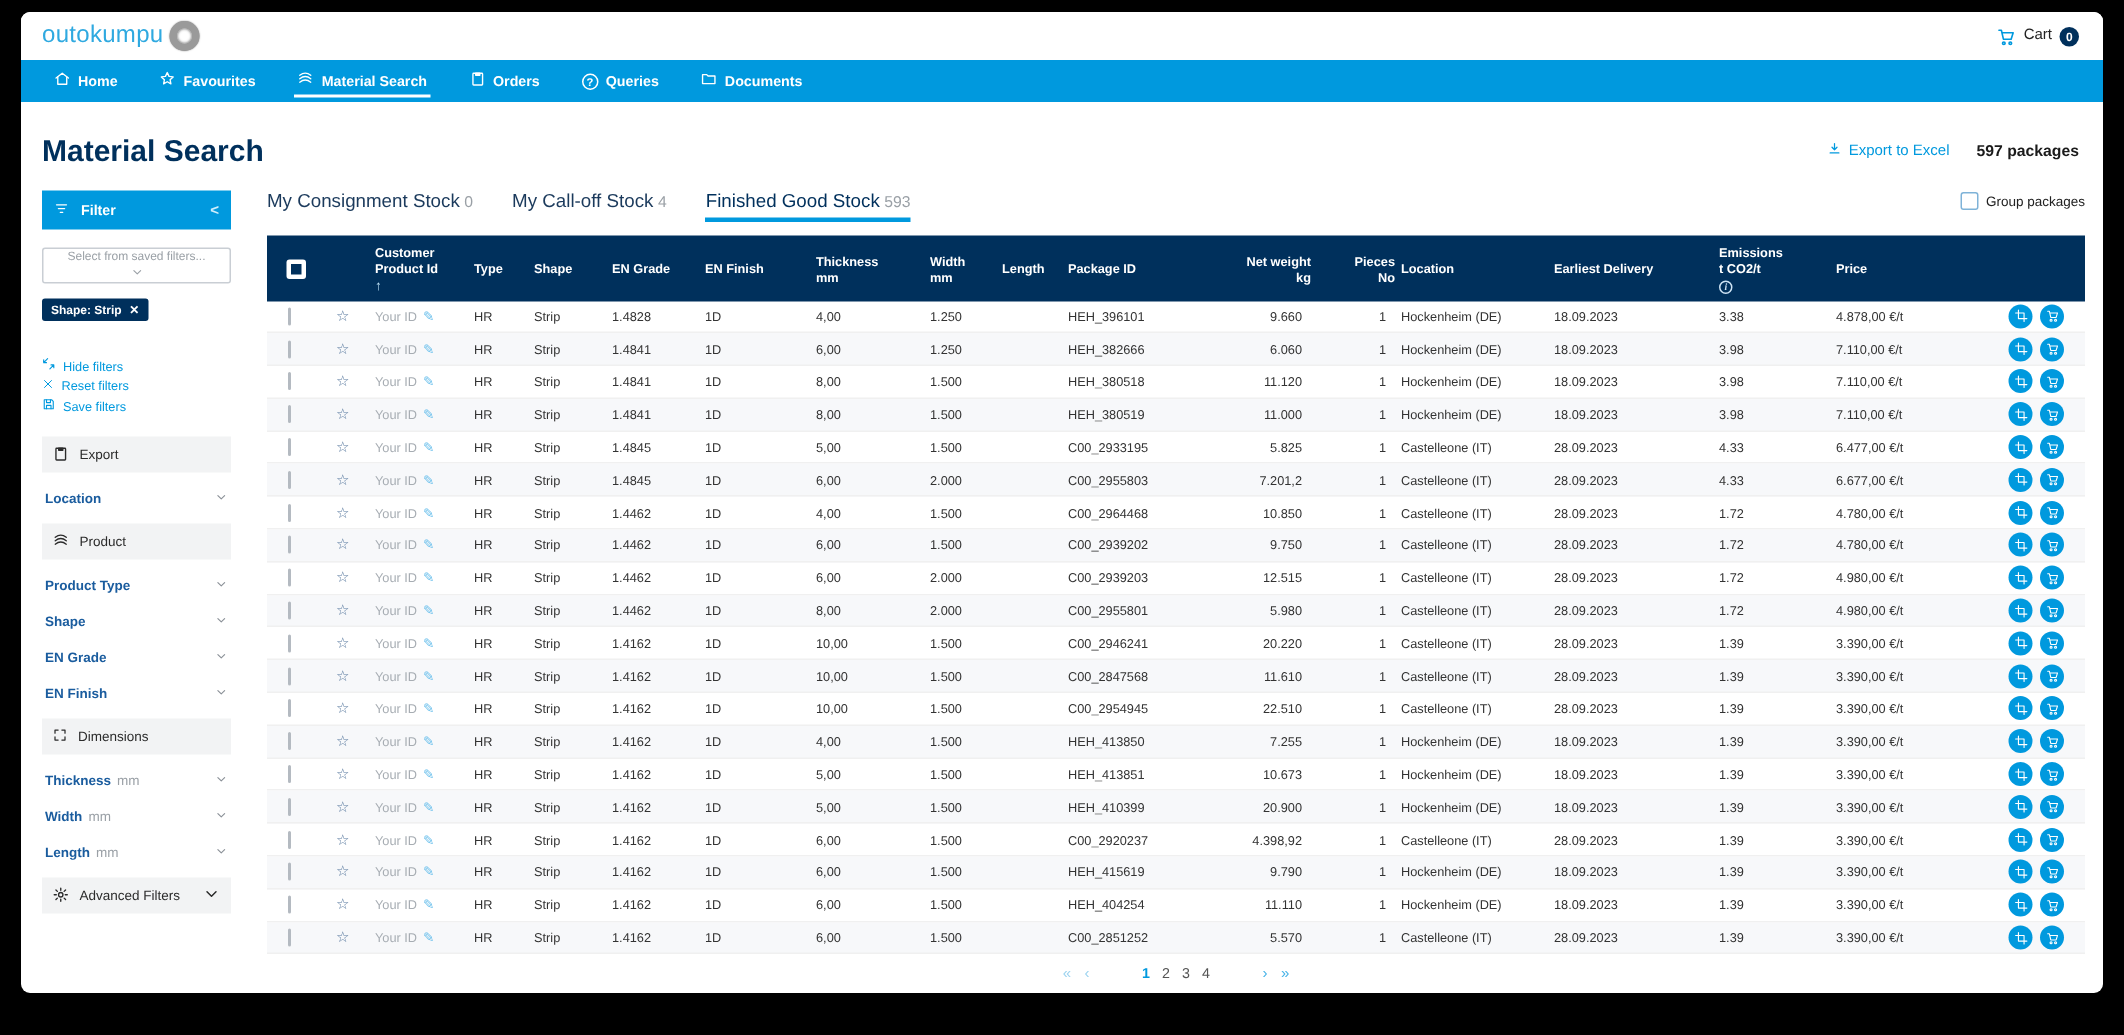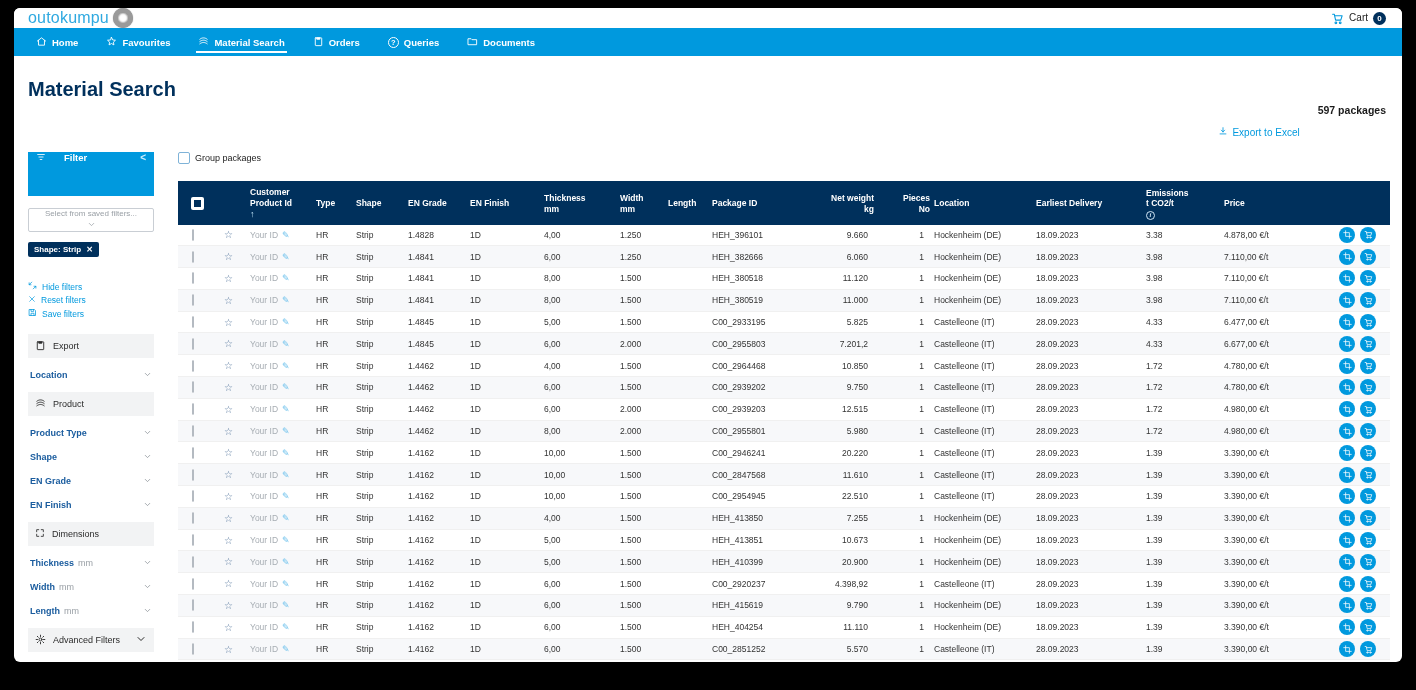--- a/index.html
+++ b/index.html
@@ -1,47 +1,47 @@
 <!DOCTYPE html>
 <html><head>
 <meta charset="utf-8">
 <style>
   * { margin:0; padding:0; box-sizing:border-box; }
   html,body { width:1416px; height:690px; background:#000; font-family:"Liberation Sans", sans-serif; overflow:hidden; }
   .window { position:absolute; left:14px; top:8px; width:1388px; height:654px; background:#fff; border-radius:6px; overflow:hidden; }
 
   
-  .topbar { height:20px; background:#fff; display:flex; align-items:center; justify-content:space-between; padding:0 16px 0 14px; }
+  .topbar { height:32px; background:#fff; display:flex; align-items:center; justify-content:space-between; padding:0 16px 0 14px; }
   .logo { display:flex; align-items:center; gap:4px; }
   .logo-text { color:#2FA9E0; font-size:16px; letter-spacing:.2px; }
   .logo-ring { width:20px; height:20px; border-radius:50%; border:5px solid #9a9a9a; background:#fff;
                box-shadow: inset 0 0 2px #555, 0 0 1px #777; }
   .cart-area { display:flex; align-items:flex-start; gap:5px; font-size:10px; color:#222; }
   .cart-icon { color:#0099DE; display:flex; }
   .cart-badge { width:13px; height:13px; border-radius:50%; background:#00305C; color:#fff; font-size:8px; display:flex; align-items:center; justify-content:center; font-weight:bold; }
 
   
   .navbar { height:28px; background:#0099DE; display:flex; align-items:stretch; padding:0 10px; gap:4px; }
   .nav-item { display:flex; align-items:center; gap:5px; padding:0 12px; color:#fff; font-size:9.5px; font-weight:bold; position:relative; cursor:pointer; }
   .nav-item svg, .nav-item .glyph { flex:none; }
   .nav-item.active::after { content:""; position:absolute; left:10px; right:10px; bottom:3px; height:2px; background:#fff; }
   .q-circle { width:11px; height:11px; border:1.2px solid #fff; border-radius:50%; font-size:7.5px; display:flex; align-items:center; justify-content:center; font-weight:bold; }
 
   
   .page-head { display:flex; align-items:flex-start; justify-content:space-between; padding:22px 16px 0 14px; }
   .page-title { color:#00305C; font-size:20px; font-weight:bold; }
   .head-right { display:flex; align-items:center; gap:18px; margin-top:4px; }
-  .export-link { display:flex; align-items:center; gap:4px; color:#0099DE; font-size:10px; cursor:pointer;margin-top:44px; }
+  .export-link { display:flex; align-items:center; gap:4px; color:#0099DE; font-size:10px; cursor:pointer; }
   .pkg-count { color:#1b1b1b; font-size:10.5px; font-weight:bold; }
 
   .content-row { display:flex; padding:14px 12px 0 14px; gap:24px; }
 
   
   .sidebar { width:126px; flex:none; font-size:8.5px; }
-  .filter-header { background:#0099DE; color:#fff; height:44px; display:flex; padding:0 8px; gap:18px; font-weight:bold; font-size:9.5px; cursor:pointer; }
+  .filter-header { background:#0099DE; color:#fff; height:26px; display:flex; align-items:center; padding:0 8px; gap:8px; font-weight:bold; font-size:9.5px; cursor:pointer; }
   .filter-header .sb-collapse { margin-left:auto; font-size:10px; color:#cfeefc; }
   .saved-select { margin-top:12px; border:1px solid #c9ced4; border-radius:2px; height:24px; display:flex; align-items:center; padding:0 6px; color:#9aa0a6; font-size:8px; justify-content:space-between; cursor:pointer;flex-direction:column; }
   .chip { margin-top:10px; display:inline-flex; align-items:center; gap:5px; background:#00305C; color:#fff; font-size:8px; font-weight:bold; padding:3px 6px; border-radius:2px; cursor:pointer; }
   .chip .x { font-size:8px; }
   .sb-links { margin-top:24px; display:flex; flex-direction:column; gap:3px; }
   .sb-link { color:#0099DE; display:flex; align-items:center; gap:5px; font-size:8.5px; cursor:pointer; }
   .sb-items { margin-top:10px; display:flex; flex-direction:column; }
   .sb-section { background:#F2F3F4; height:24px; display:flex; align-items:center; gap:7px; padding:0 7px; color:#2b2b2b; font-size:9px; margin:5px 0; cursor:pointer; }
   .sb-section .big-chev { margin-left:auto; }
   .sb-collapsible { height:24px; display:flex; align-items:center; padding:0 2px 0 2px; color:#1A5C9E; font-weight:bold; font-size:9px; cursor:pointer; }
@@ -293,20 +293,25 @@
             <span>Advanced Filters</span>
             <span class="big-chev"><svg width="12" height="12" viewBox="0 0 24 24" fill="none" stroke="currentColor" stroke-width="2" stroke-linecap="round" stroke-linejoin="round">
                 <path d="M6 9l6 6 6-6"></path>
               </svg></span>
           </div>
         </div>
     </div>
 
     <div class="main">
       <div class="tabs-row">
+        <div class="tabs" id="tabs">
+            <div class="tab"><span>My Consignment Stock</span><span class="cnt">0</span></div>
+            <div class="tab"><span>My Call-off Stock</span><span class="cnt">4</span></div>
+            <div class="tab active"><span>Finished Good Stock</span><span class="cnt">593</span></div>
+          </div>
         <div class="group-pkg">
           <span class="cb"></span>
           <span>Group packages</span>
         </div>
       </div>
 
       <div class="thead grid-row">
         <div class="th">
             <span class="hd-cb">
               <span class="inner"></span>

